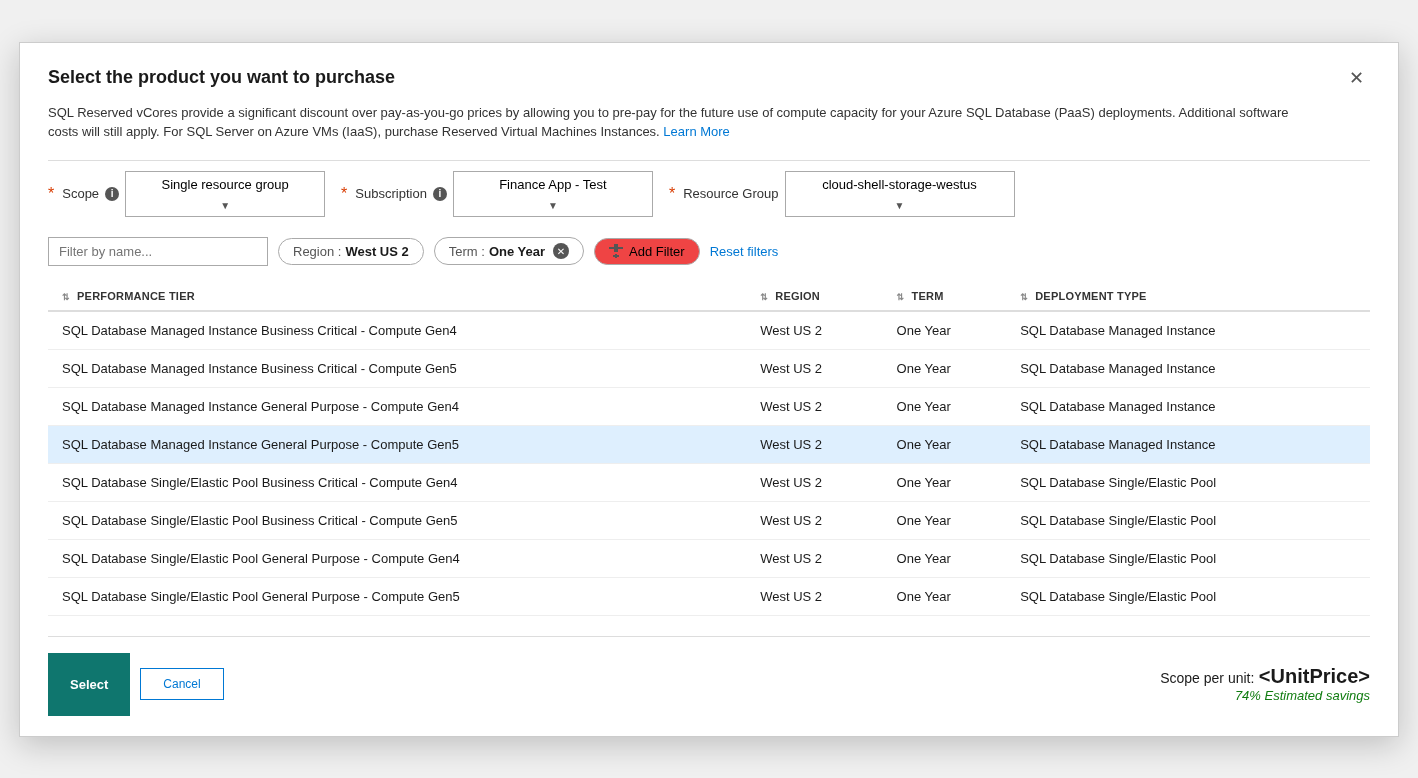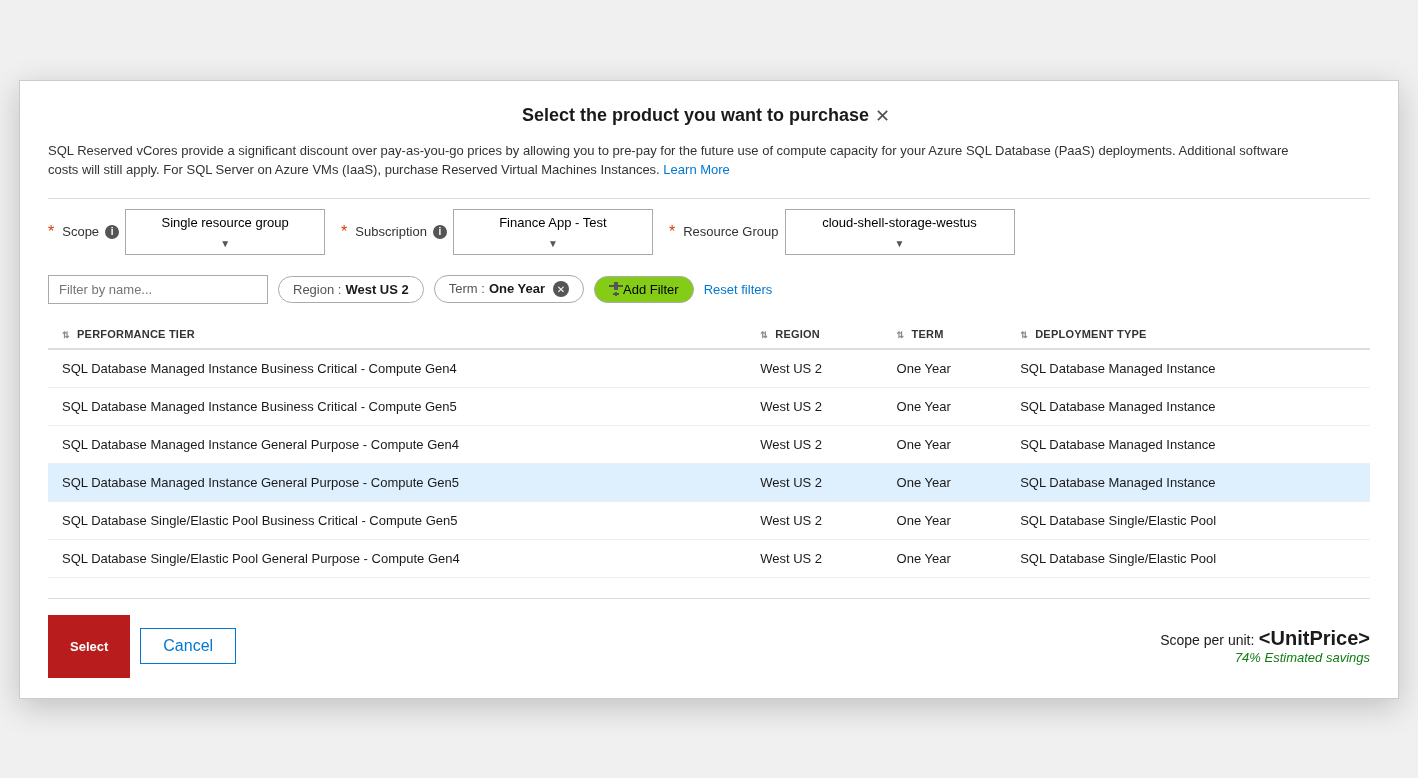--- a/index.html
+++ b/index.html
@@ -10,21 +10,21 @@
       border: 1px solid #ccc;
       box-shadow: 0 8px 30px rgba(0,0,0,0.2);
       width: 1380px;
       max-width: 98vw;
       padding: 24px 28px 20px 28px;
       position: relative;
     }
 
     .modal-header {
       display: flex;
-      justify-content: center;
+      justify-content: space-between;
       align-items: flex-start;
       margin-bottom: 14px;
     }
 
     .modal-title {
       font-size: 18px;
       font-weight: 600;
       color: #1a1a1a;
     }
 
@@ -129,20 +129,21 @@
     .filter-input {
       border: 1px solid #aaa;
       padding: 6px 10px;
       font-size: 13px;
       width: 220px;
       color: #999;
     }
 
     .filter-chip {
       display: flex;
+      align-items: center;
       border: 1px solid #aaa;
       border-radius: 15px;
       padding: 5px 14px;
       font-size: 13px;
       background: white;
       cursor: pointer;
       gap: 4px;
     }
 
     .filter-chip-label {
@@ -164,26 +165,26 @@
       background: #555;
       color: white;
       font-size: 10px;
       margin-left: 4px;
       cursor: pointer;
     }
 
     .add-filter-btn {
       display: flex;
       align-items: center;
-      gap: 0;
+      gap: 6px;
       border: 1px solid #aaa;
       border-radius: 15px;
       padding: 5px 14px;
       font-size: 13px;
-      background: #84cc16;
+      background: #ef4444;
       cursor: pointer;
     }
 
     .reset-filters-link {
       color: #0078d4;
       font-size: 13px;
       text-decoration: none;
       cursor: pointer;
       background: none;
       border: none;
@@ -246,35 +247,35 @@
       border-top: 1px solid #ddd;
     }
 
     .footer-actions {
       display: flex;
       gap: 10px;
       align-items: center;
     }
 
     .select-btn {
-      background: #b91c1c;
+      background: #0f766e;
       color: white;
       border: none;
       padding: 24px 22px;
       font-size: 13px;
       font-weight: 600;
       cursor: pointer;
     }
 
     .cancel-btn {
       background: white;
       color: #0078d4;
       border: 1px solid #0078d4;
       padding: 8px 22px;
-      font-size: 16px;
+      font-size: 12px;
       cursor: pointer;
     }
 
     .price-section {
       text-align: right;
     }
 
     .price-label {
       font-size: 14px;
       color: #1a1a1a;
@@ -412,27 +413,39 @@
           <td class="td-cell">One Year</td>
           <td class="td-cell">SQL Database Managed Instance</td>
         </tr>
         <tr class="table-row table-row-selected">
           <td class="td-cell">SQL Database Managed Instance General Purpose - Compute Gen5</td>
           <td class="td-cell">West US 2</td>
           <td class="td-cell">One Year</td>
           <td class="td-cell">SQL Database Managed Instance</td>
         </tr>
         <tr class="table-row">
+          <td class="td-cell">SQL Database Single/Elastic Pool Business Critical - Compute Gen4</td>
+          <td class="td-cell">West US 2</td>
+          <td class="td-cell">One Year</td>
+          <td class="td-cell">SQL Database Single/Elastic Pool</td>
+        </tr>
+        <tr class="table-row">
           <td class="td-cell">SQL Database Single/Elastic Pool Business Critical - Compute Gen5</td>
           <td class="td-cell">West US 2</td>
           <td class="td-cell">One Year</td>
           <td class="td-cell">SQL Database Single/Elastic Pool</td>
         </tr>
         <tr class="table-row">
           <td class="td-cell">SQL Database Single/Elastic Pool General Purpose - Compute Gen4</td>
+          <td class="td-cell">West US 2</td>
+          <td class="td-cell">One Year</td>
+          <td class="td-cell">SQL Database Single/Elastic Pool</td>
+        </tr>
+        <tr class="table-row">
+          <td class="td-cell">SQL Database Single/Elastic Pool General Purpose - Compute Gen5</td>
           <td class="td-cell">West US 2</td>
           <td class="td-cell">One Year</td>
           <td class="td-cell">SQL Database Single/Elastic Pool</td>
         </tr>
       </tbody>
   </table>
 
   <div class="modal-footer">
     <div class="footer-actions">
       <button class="select-btn">Select</button>

